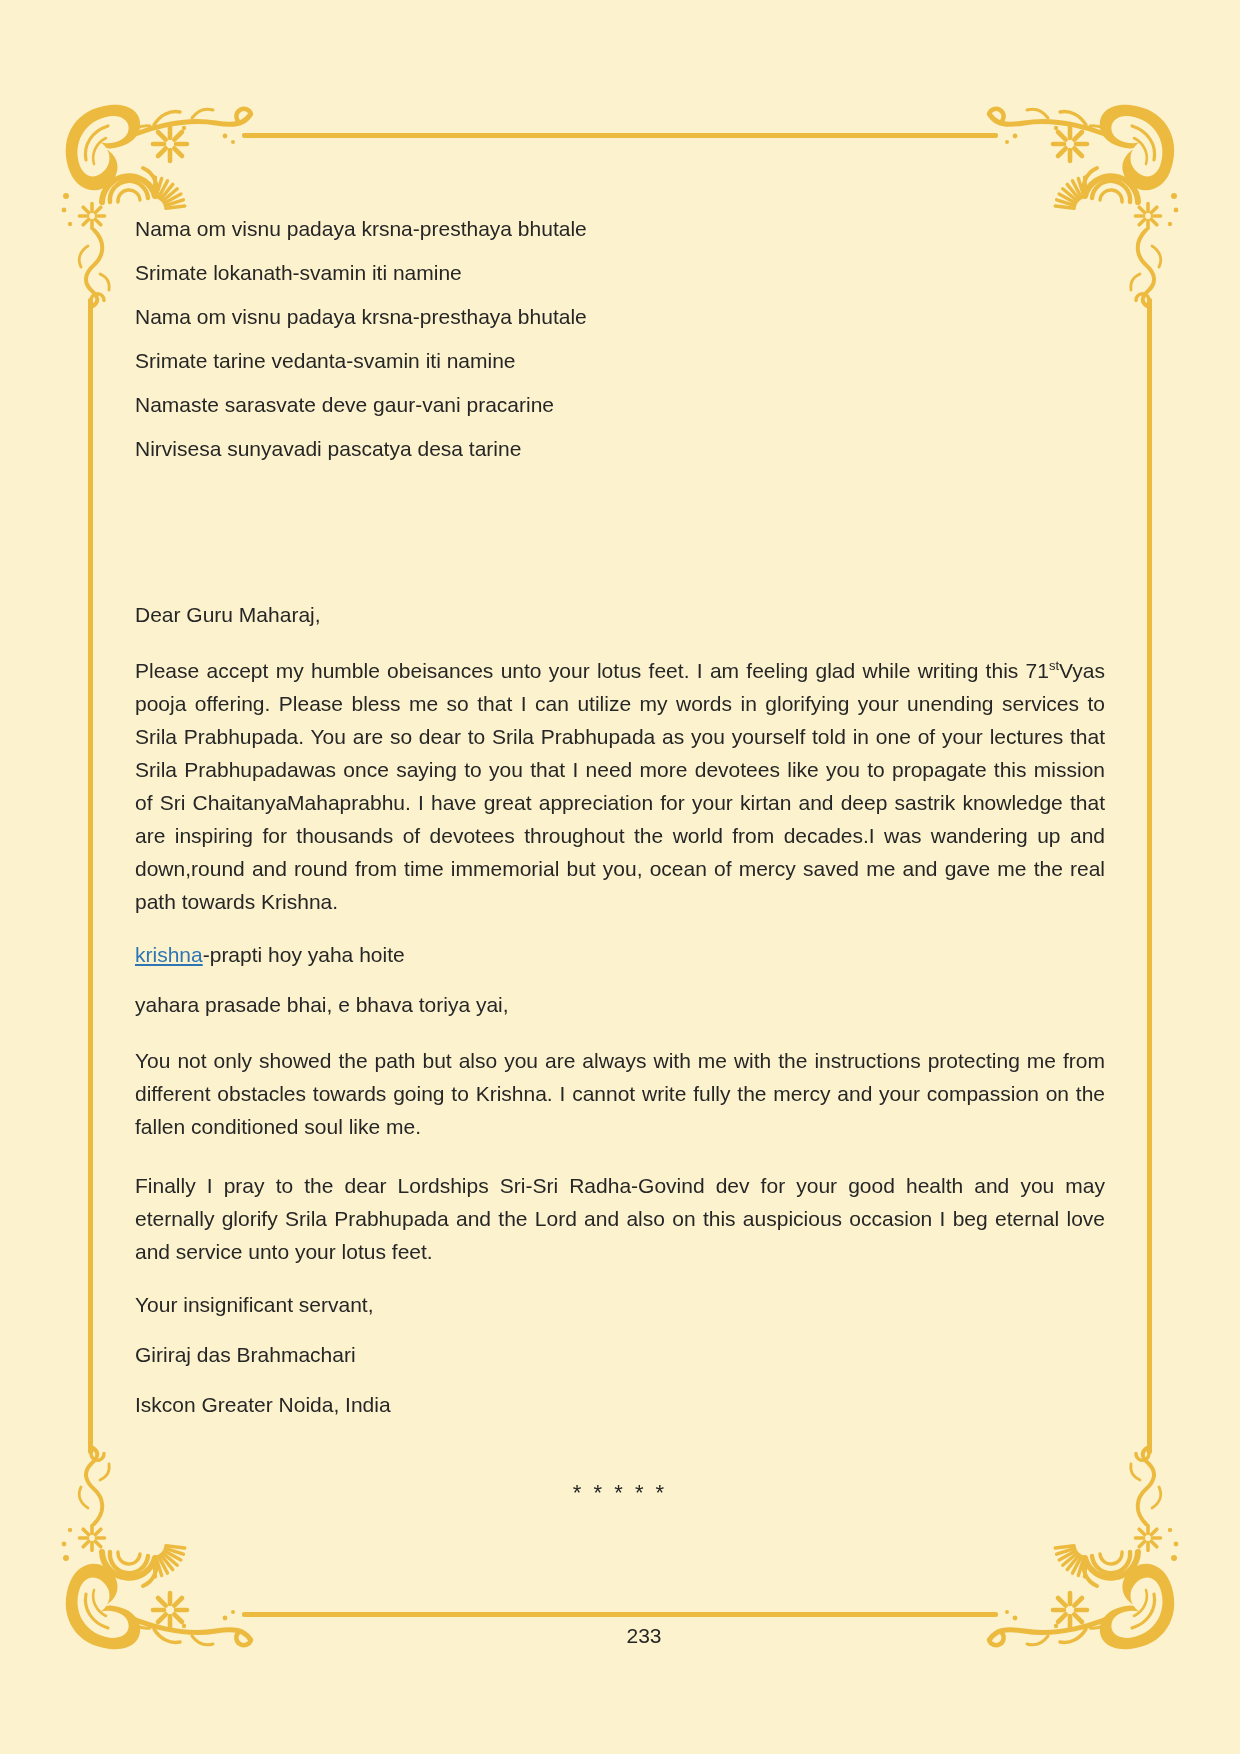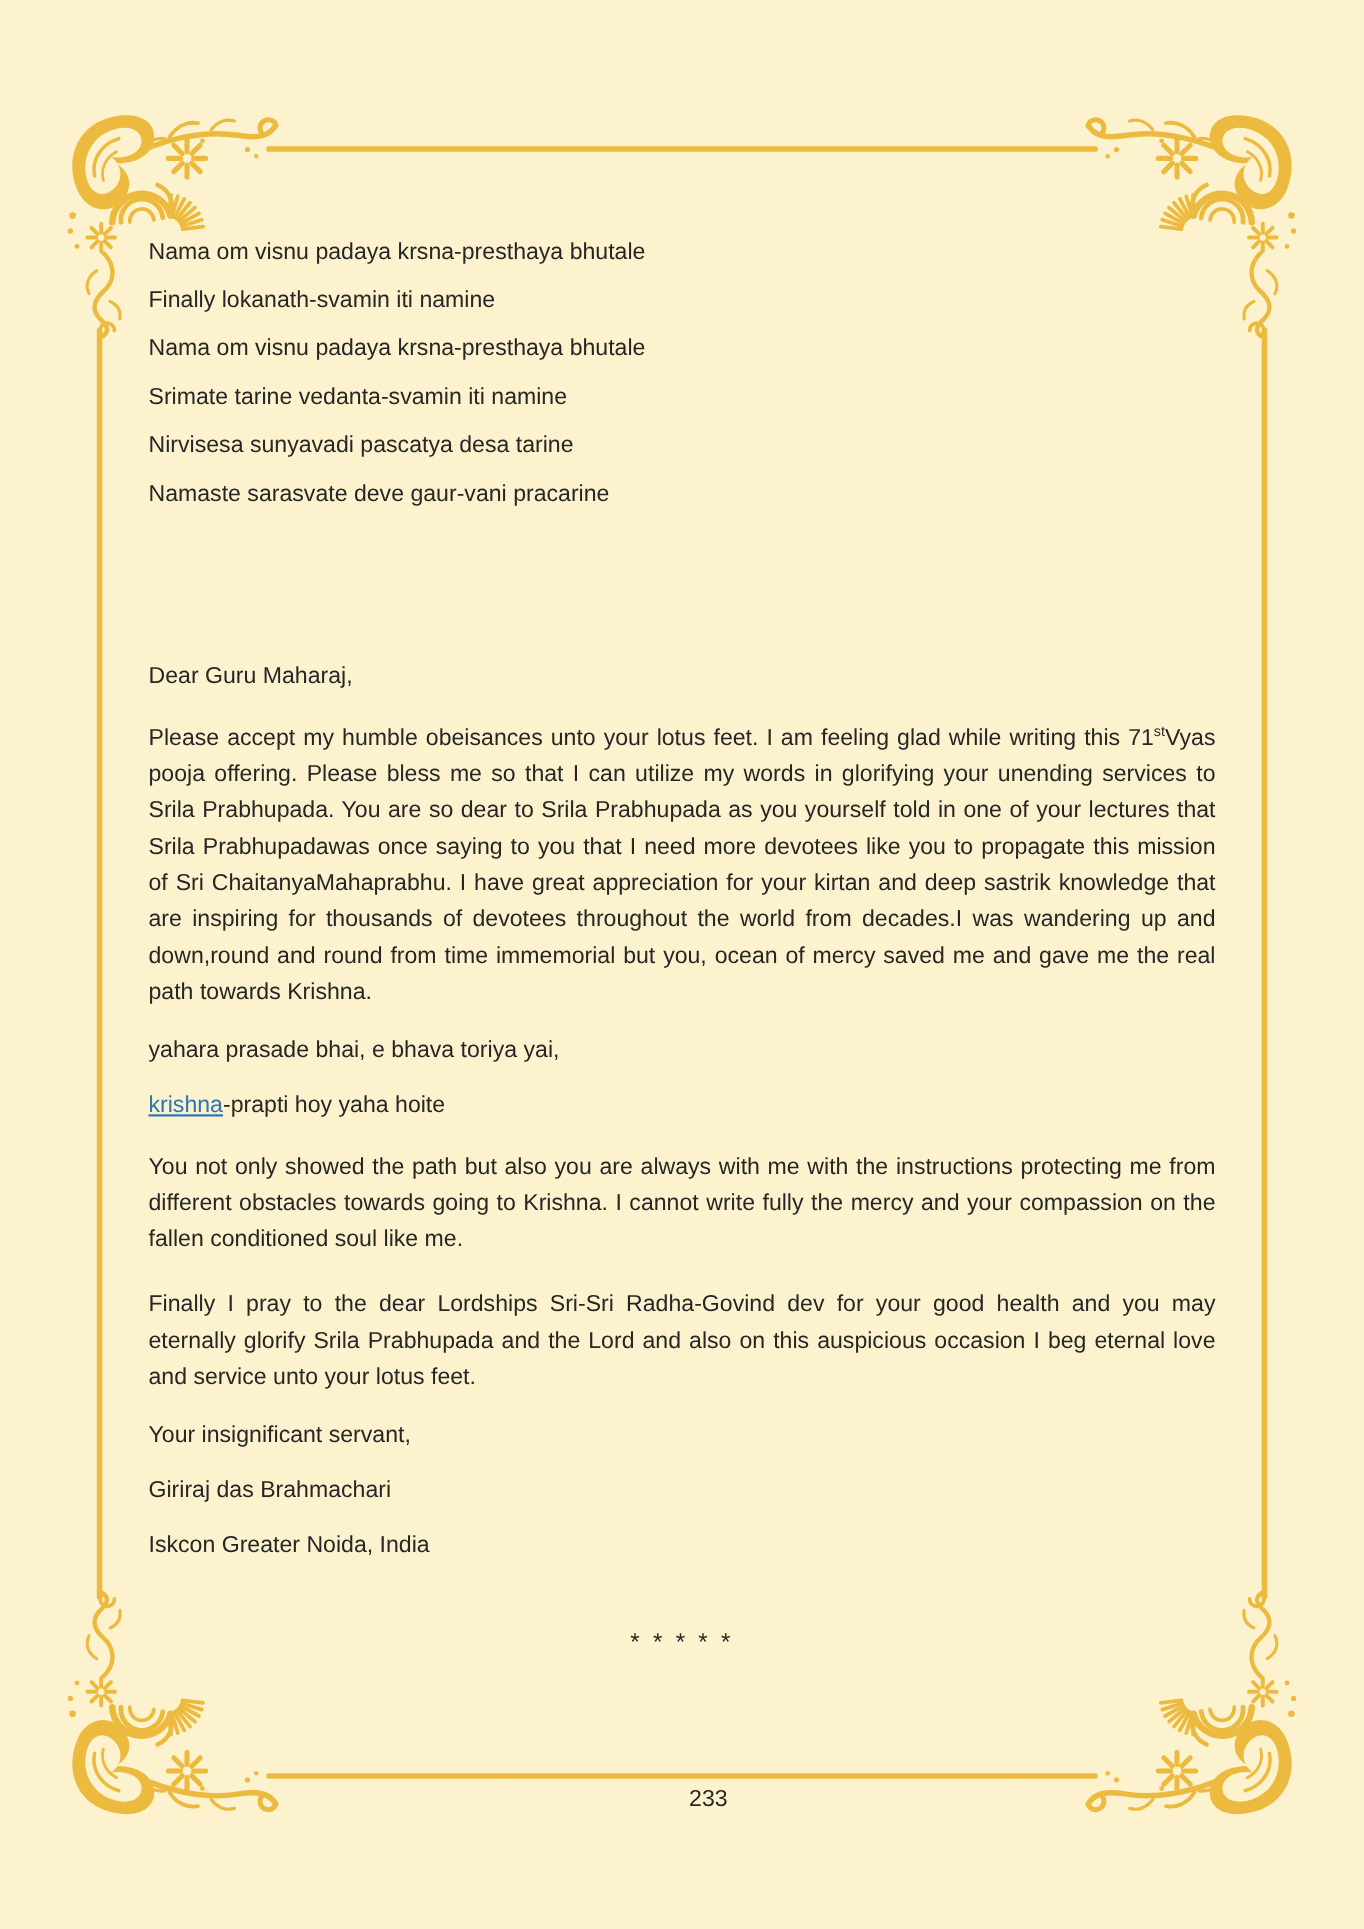--- a/index.html
+++ b/index.html
@@ -140,34 +140,34 @@
   <svg class="corner bl">
       <use href="#floral-corner"></use>
     </svg>
   <svg class="corner br">
       <use href="#floral-corner"></use>
     </svg>
 
   <main class="content">
     <div>
       <p class="verse">Nama om visnu padaya krsna-presthaya bhutale</p>
-      <p class="verse">Finally lokanath-svamin iti namine</p>
+      <p class="verse">Srimate lokanath-svamin iti namine</p>
       <p class="verse">Nama om visnu padaya krsna-presthaya bhutale</p>
       <p class="verse">Srimate tarine vedanta-svamin iti namine</p>
+      <p class="verse">Namaste sarasvate deve gaur-vani pracarine</p>
       <p class="verse">Nirvisesa sunyavadi pascatya desa tarine</p>
-      <p class="verse">Namaste sarasvate deve gaur-vani pracarine</p>
     </div>
 
     <p class="greeting">Dear Guru Maharaj,</p>
 
     <p class="para"><span>Please accept my humble obeisances unto your lotus feet. I am feeling glad while writing this 71</span><sup class="ord">st</sup><span>Vyas pooja offering. Please bless me so that I can utilize my words in glorifying your unending services to Srila Prabhupada. You are so dear to Srila Prabhupada as you yourself told in one of your lectures that Srila Prabhupadawas once saying to you that I need more devotees like you to propagate this mission of Sri ChaitanyaMahaprabhu. I have great appreciation for your kirtan and deep sastrik knowledge that are inspiring for thousands of devotees throughout the world from decades.I was wandering up and down,round and round from time immemorial but you, ocean of mercy saved me and gave me the real path towards Krishna.</span></p>
 
+    <p class="song"><a class="link">krishna</a><span>-prapti hoy yaha hoite</span></p>
+
     <p class="song">yahara prasade bhai, e bhava toriya yai,</p>
-
-    <p class="song"><a class="link">krishna</a><span>-prapti hoy yaha hoite</span></p>
 
     <p class="para">You not only showed the path but also you are always with me with the instructions protecting me from different obstacles towards going to Krishna. I cannot write fully the mercy and your compassion on the fallen conditioned soul like me.</p>
 
     <p class="para">Finally I pray to the dear Lordships Sri-Sri Radha-Govind dev for your good health and you may eternally glorify Srila Prabhupada and the Lord and also on this auspicious occasion I beg eternal love and service unto your lotus feet.</p>
 
     <p class="sig">Your insignificant servant,</p>
     <p class="sig">Giriraj das Brahmachari</p>
     <p class="sig">Iskcon Greater Noida, India</p>
 
     <p class="separator">* * * * *</p>

